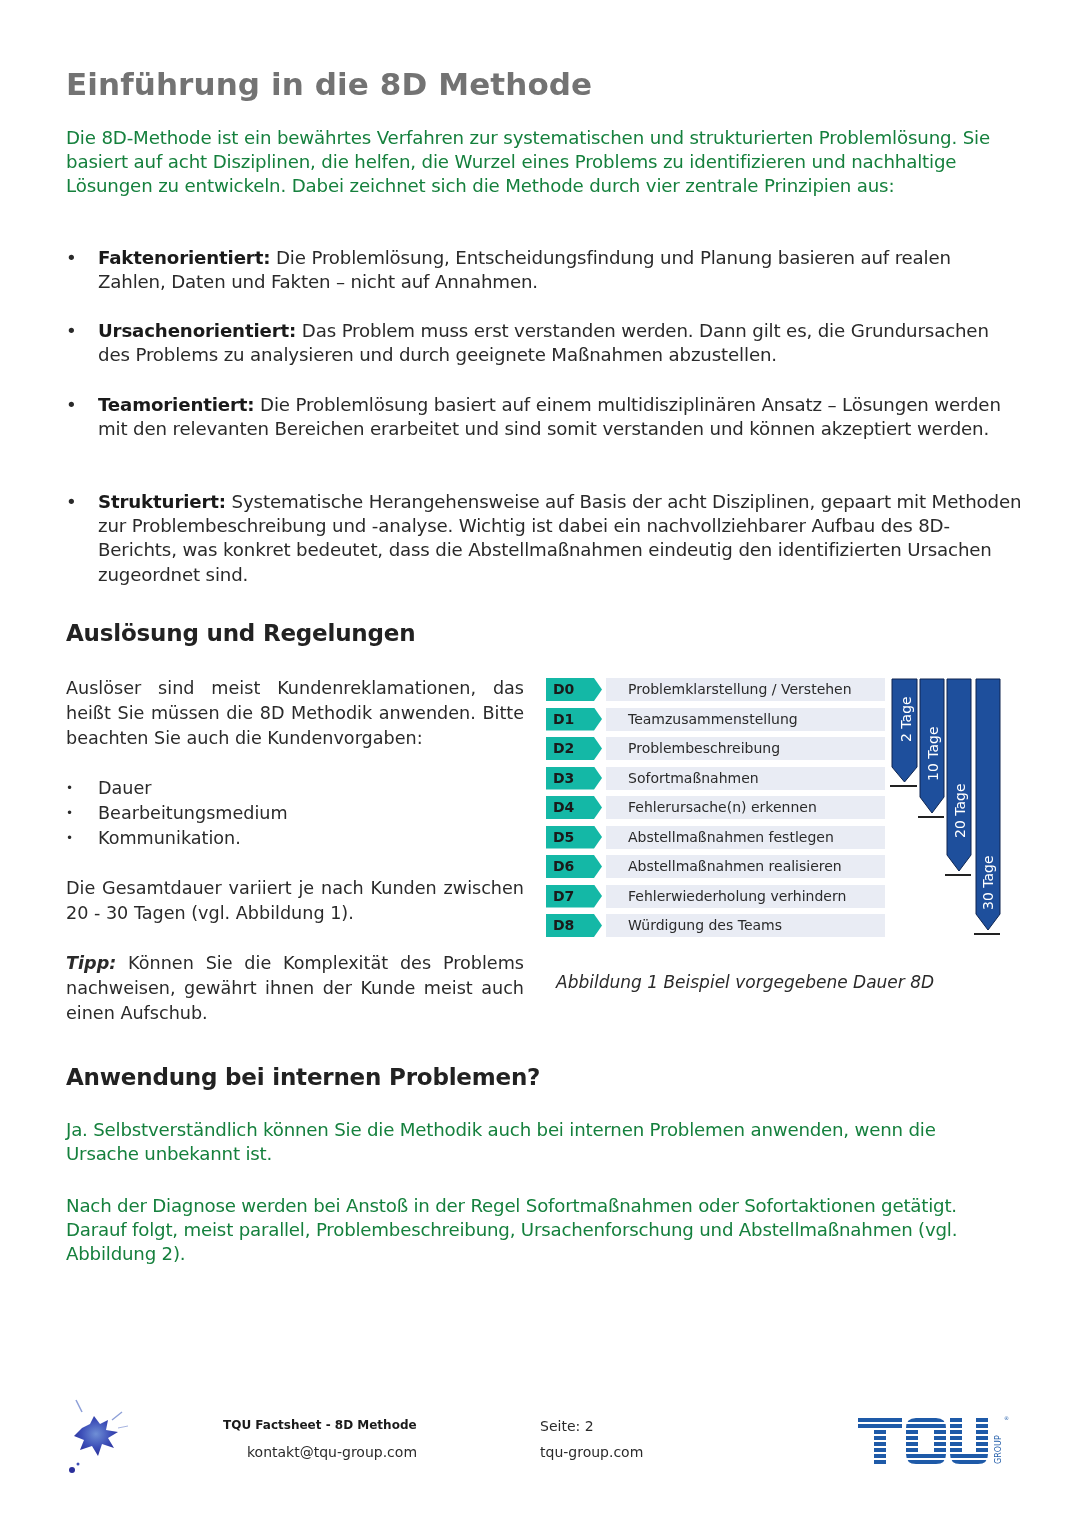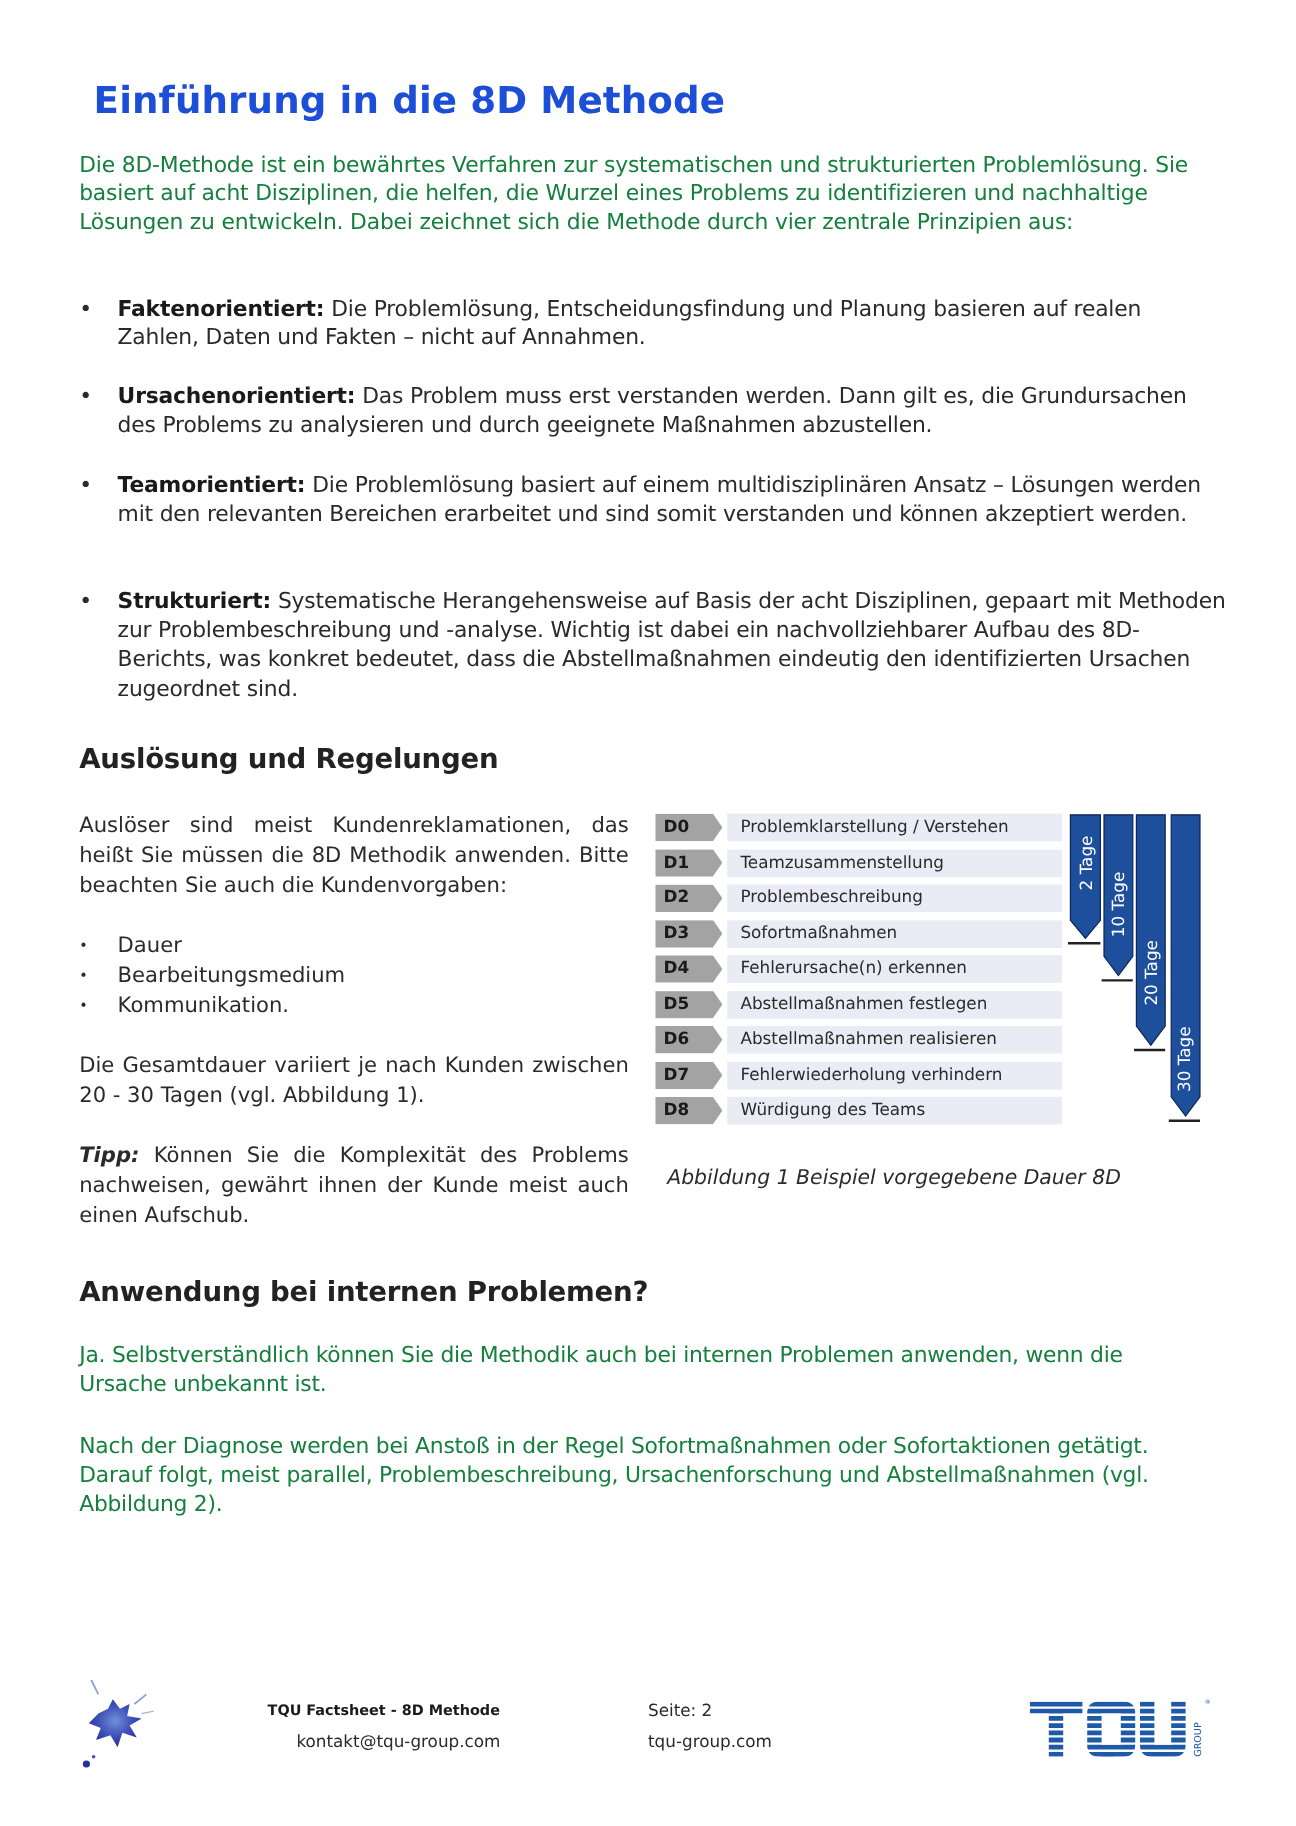--- a/index.html
+++ b/index.html
@@ -1,19 +1,19 @@
 <!DOCTYPE html>
 <html><head>
 <meta charset="utf-8">
 <style>
   * { box-sizing: border-box; margin: 0; padding: 0; }
   html, body { width: 1080px; height: 1522px; background: #ffffff; }
   body { position: relative; font-family: "DejaVu Sans", sans-serif; color: #222; overflow: hidden; }
 
-  .title { position: absolute; left: 66px; top: 66px; font-size: 31px; font-weight: bold; color: #1d4ed8; letter-spacing: 0.1px; margin-left: 12px; }
+  .title { position: absolute; left: 66px; top: 66px; font-size: 31px; font-weight: bold; color: #737373; letter-spacing: 0.1px; }
 
   .para { position: absolute; font-size: 18.2px; line-height: 24.2px; color: #15803d; }
   .intro { left: 66px; top: 126px; width: 960px; letter-spacing: -0.15px; }
 
   .bullet { position: absolute; left: 66px; width: 960px; font-size: 18.2px; line-height: 24.2px; color: #2a2a2a; letter-spacing: -0.15px; }
   .bullet .dot { position: absolute; left: 0; top: 0; width: 20px; }
   .bullet .txt { position: absolute; left: 32px; width: 925px; }
   .bullet b { font-weight: bold; color: #1a1a1a; margin-top: 40px; }
 
   .h2 { position: absolute; left: 66px; font-size: 23px; font-weight: bold; color: #222; letter-spacing: -0.2px; }
@@ -21,22 +21,22 @@
   .left-col { position: absolute; left: 66px; top: 676px; width: 458px; font-size: 17.6px; line-height: 25px; color: #2a2a2a; text-align: justify; }
   .left-col .blk { margin-bottom: 25px; }
   .left-col ul { list-style: none; margin-bottom: 25px; }
   .left-col li { position: relative; padding-left: 32px; }
   .left-col li::before { content: "•"; position: absolute; left: 0; font-size: 12px; }
   .left-col i b { font-weight: bold; }
 
   
   .diagram { position: absolute; left: 546px; top: 678px; width: 460px; height: 262px; }
   .drow { position: absolute; left: 0; height: 23px; }
-  .dlabel { position: absolute; left: 0; top: 0; width: 56px; height: 23px; background: #a3a3a3; font-size: 14px; font-weight: bold; color: #1a1a1a; line-height: 23px; padding-left: 7px; clip-path: polygon(0 0, 48px 0, 56px 50%, 48px 100%, 0 100%); }
-  .dtext { position: absolute; left: 60px; top: 0; width: 279px; height: 23px; background: #e9ecf4; font-size: 14px; color: #2a2a2a; line-height: 23px; padding-left: 11px; white-space: nowrap; }
+  .dlabel { position: absolute; left: 0; top: 0; width: 56px; height: 23px; background: #14b8a6; font-size: 14px; font-weight: bold; color: #1a1a1a; line-height: 23px; padding-left: 7px; clip-path: polygon(0 0, 48px 0, 56px 50%, 48px 100%, 0 100%); }
+  .dtext { position: absolute; left: 60px; top: 0; width: 279px; height: 23px; background: #e9ecf4; font-size: 14px; color: #2a2a2a; line-height: 23px; padding-left: 22px; white-space: nowrap; }
   .arrow-lbl { position: absolute; color: #fff; font-size: 14px; white-space: nowrap; transform: rotate(-90deg); transform-origin: left top; }
 
   .caption { position: absolute; left: 556px; top: 972px; font-size: 17px; font-style: italic; color: #2a2a2a; }
 
   
   .footer-blot { position: absolute; left: 62px; top: 1398px; width: 80px; height: 80px; }
   .f-title { position: absolute; left: 223px; top: 1418px; font-size: 12px; font-weight: bold; color: #1a1a1a; }
   .f-email { position: absolute; left: 223px; top: 1444px; font-size: 14px; color: #2a2a2a; margin-left: 24px; }
   .f-page { position: absolute; left: 540px; top: 1418px; font-size: 14px; color: #2a2a2a; }
   .f-web { position: absolute; left: 540px; top: 1444px; font-size: 14px; color: #2a2a2a; }

